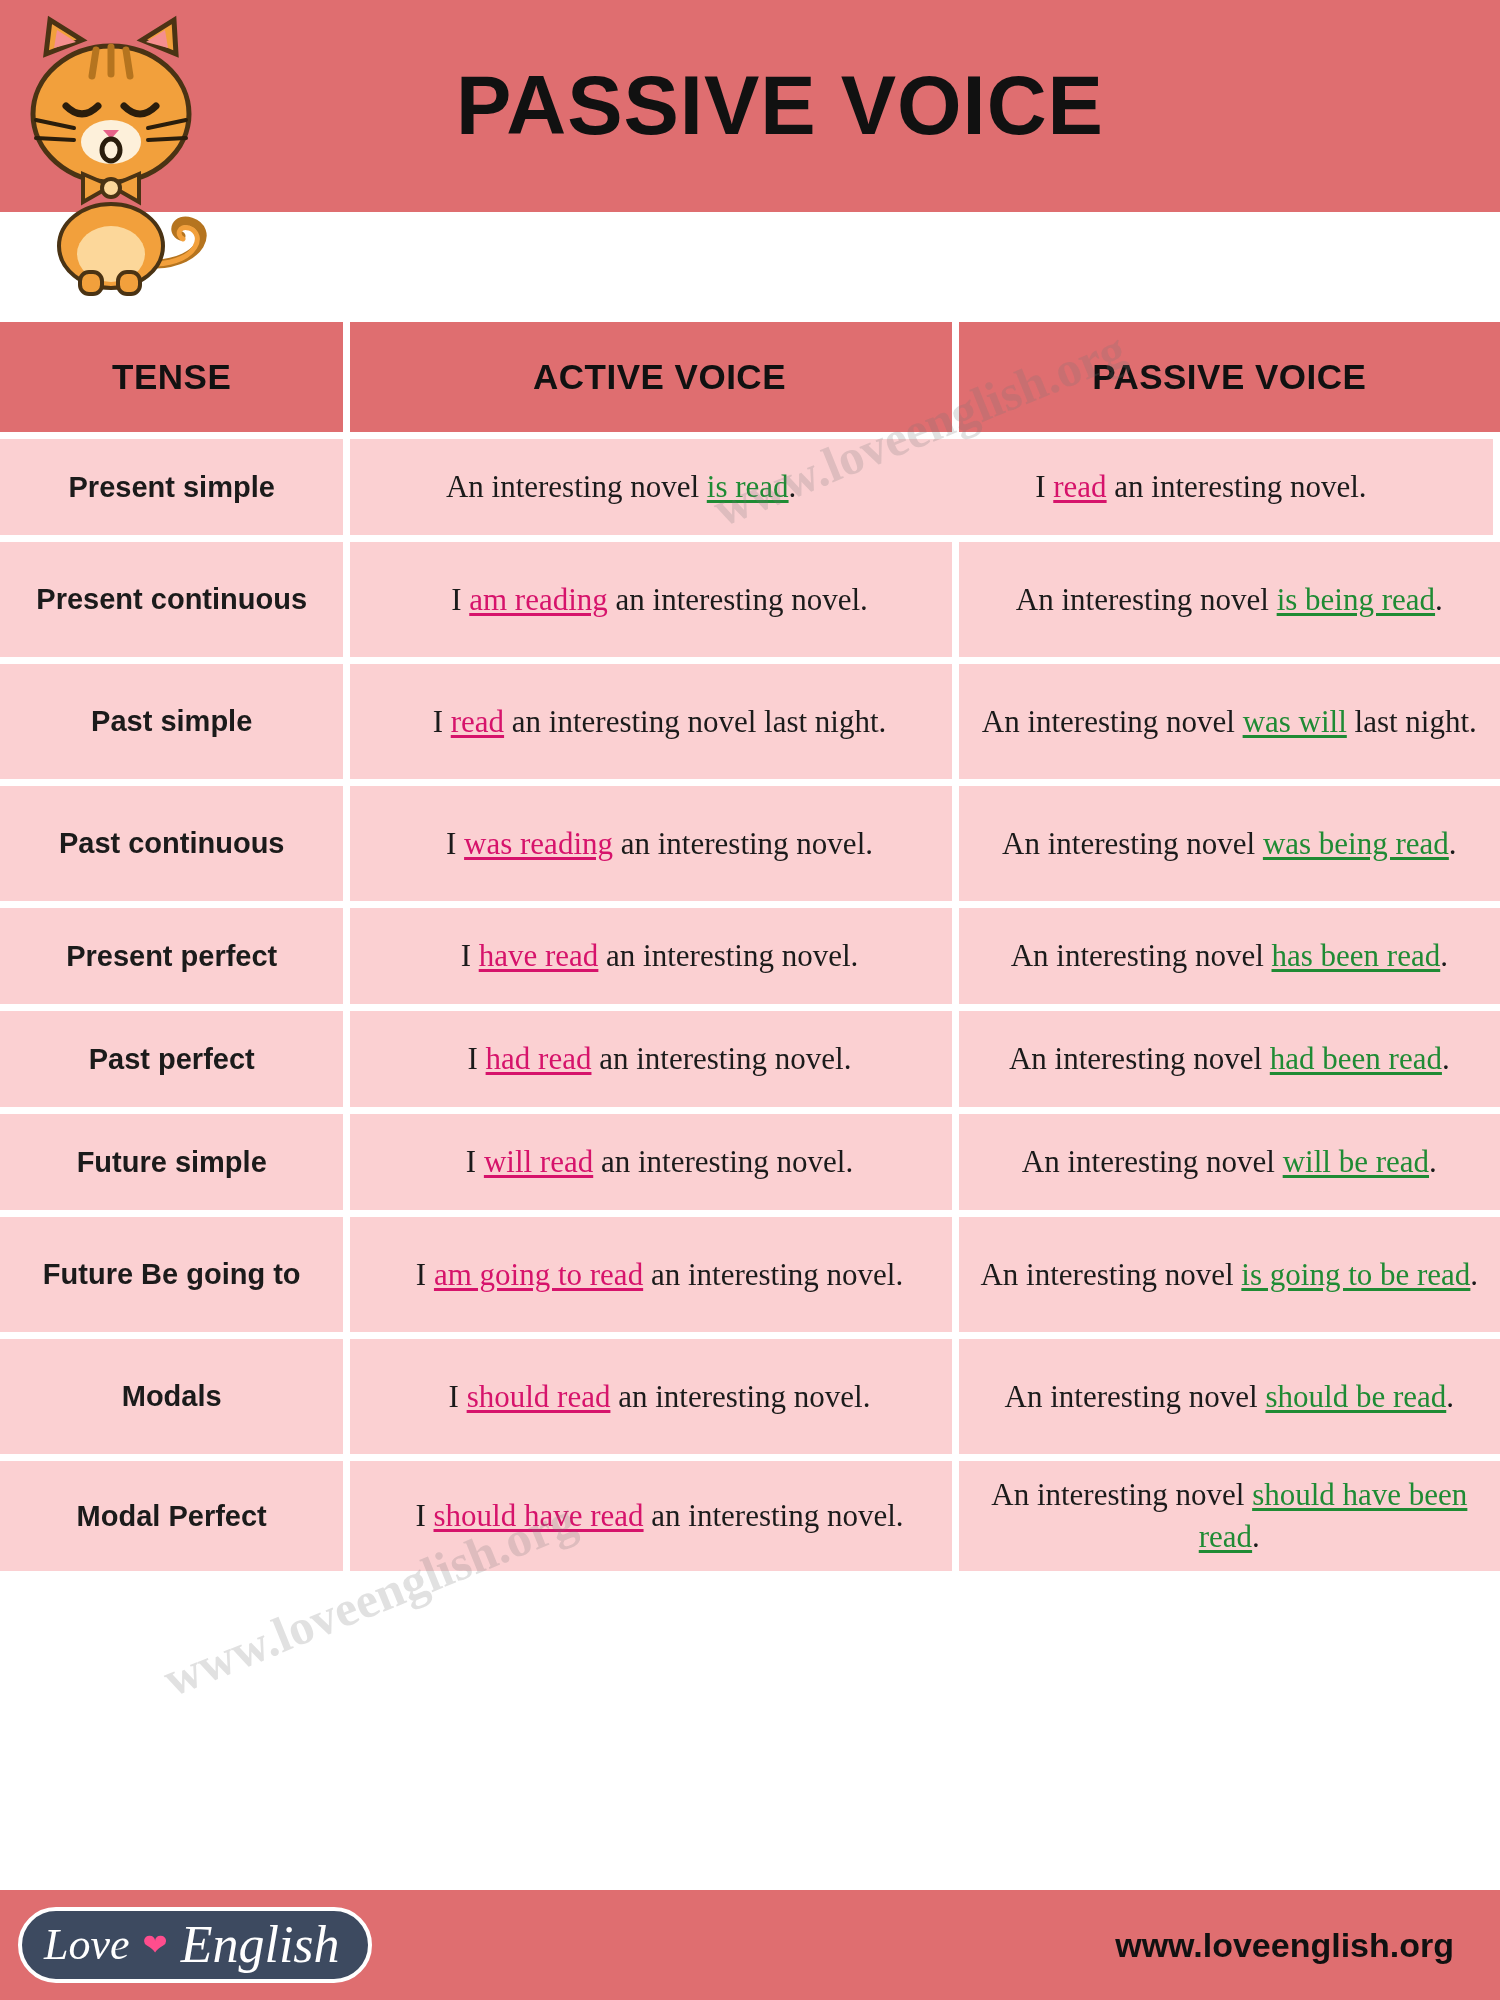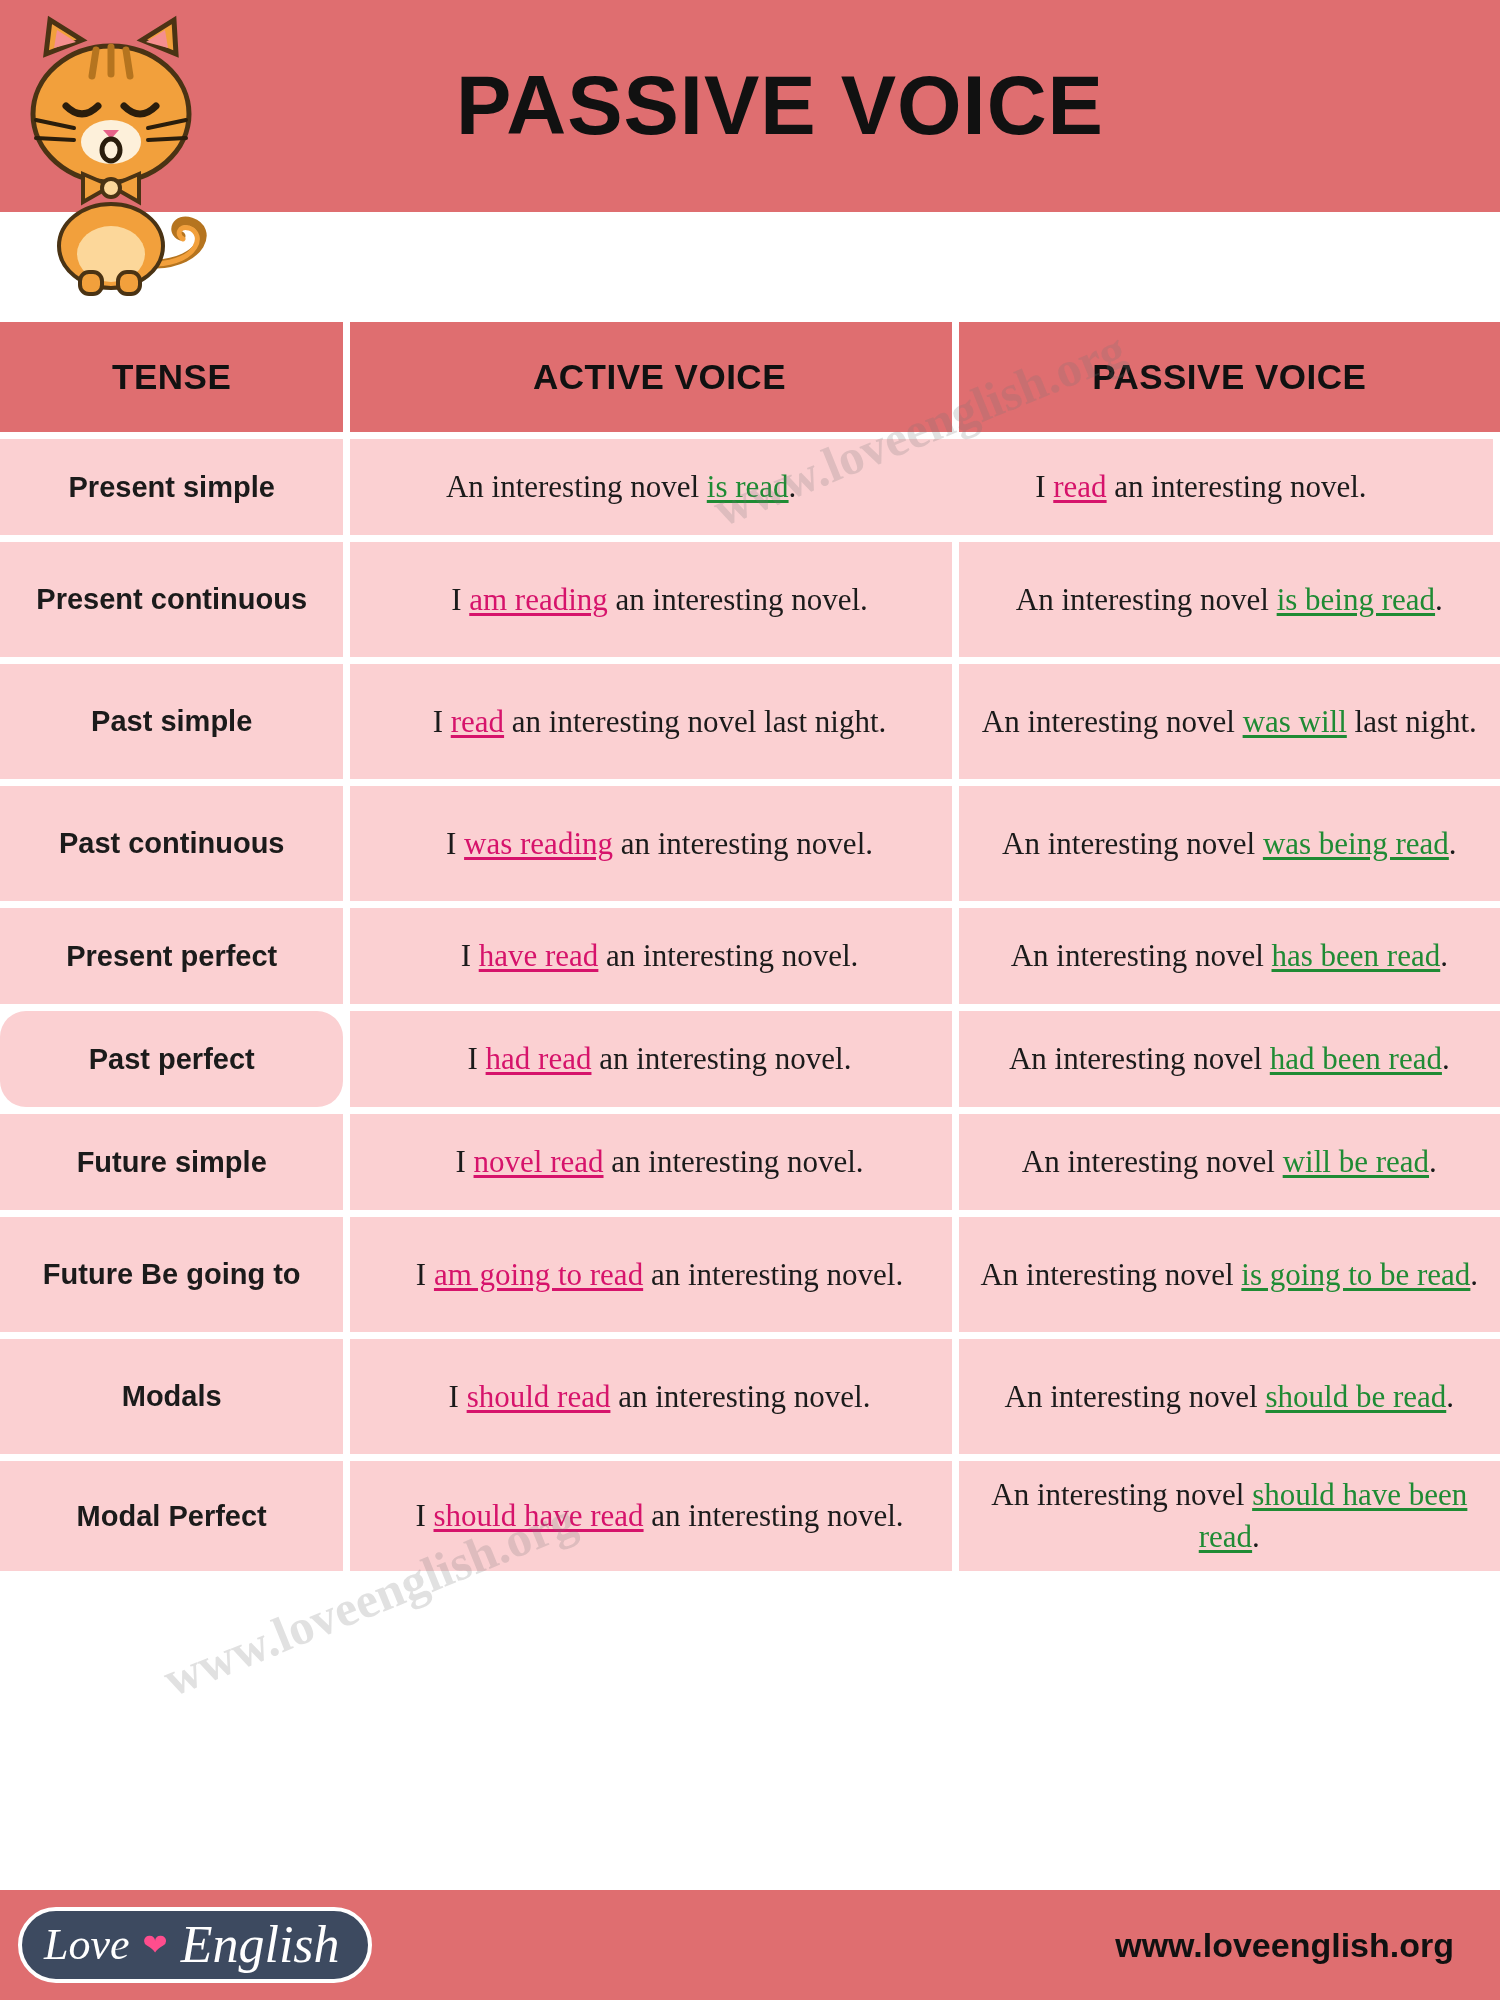--- a/index.html
+++ b/index.html
@@ -280,36 +280,36 @@
             <span class="tense-text">Present perfect</span>
           </div>
           <div class="cell c-active" style="min-height: 96px;">
             <span class="sentence"><span>I </span><span class="hl-active">have read</span><span> an interesting novel.</span></span>
           </div>
           <div class="cell c-passive" style="min-height: 96px;">
             <span class="sentence"><span>An interesting novel </span><span class="hl-passive">has been read</span><span>.</span></span>
           </div>
         </div>
         <div class="row">
-          <div class="cell c-tense" style="min-height: 96px; border-radius: 26px;">
+          <div class="cell c-tense" style="min-height: 96px;">
             <span class="tense-text">Past perfect</span>
           </div>
           <div class="cell c-active" style="min-height: 96px;">
             <span class="sentence"><span>I </span><span class="hl-active">had read</span><span> an interesting novel.</span></span>
           </div>
           <div class="cell c-passive" style="min-height: 96px;">
             <span class="sentence"><span>An interesting novel </span><span class="hl-passive">had been read</span><span>.</span></span>
           </div>
         </div>
         <div class="row">
           <div class="cell c-tense" style="min-height: 96px;">
             <span class="tense-text">Future simple</span>
           </div>
           <div class="cell c-active" style="min-height: 96px;">
-            <span class="sentence"><span>I </span><span class="hl-active">novel read</span><span> an interesting novel.</span></span>
+            <span class="sentence"><span>I </span><span class="hl-active">will read</span><span> an interesting novel.</span></span>
           </div>
           <div class="cell c-passive" style="min-height: 96px;">
             <span class="sentence"><span>An interesting novel </span><span class="hl-passive">will be read</span><span>.</span></span>
           </div>
         </div>
         <div class="row">
           <div class="cell c-tense" style="min-height: 115px;">
             <span class="tense-text">Future Be going to</span>
           </div>
           <div class="cell c-active" style="min-height: 115px;">

